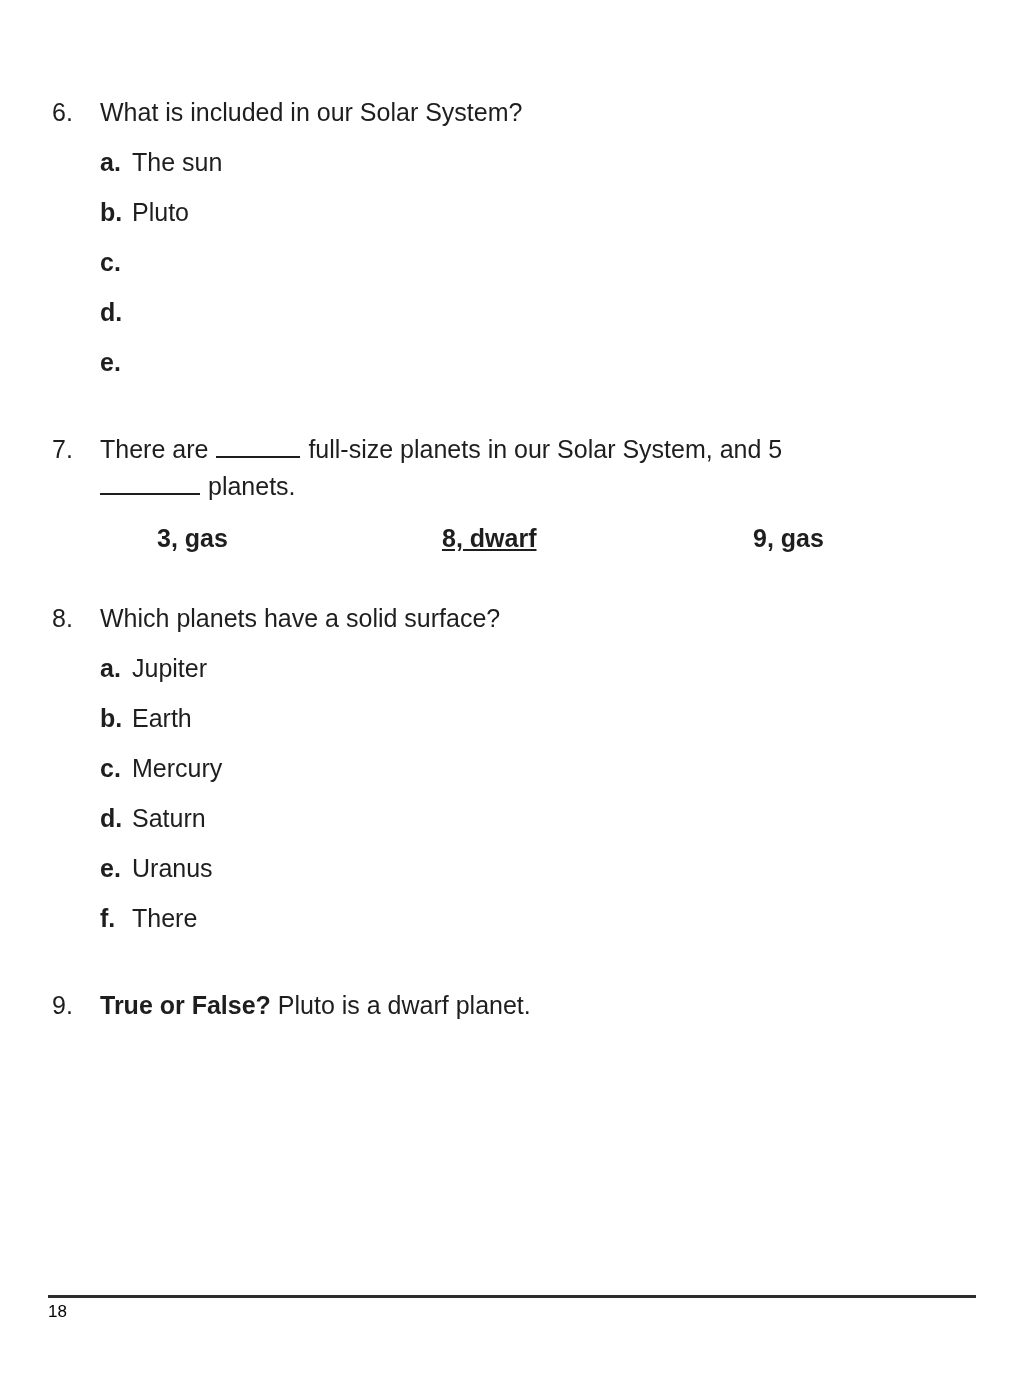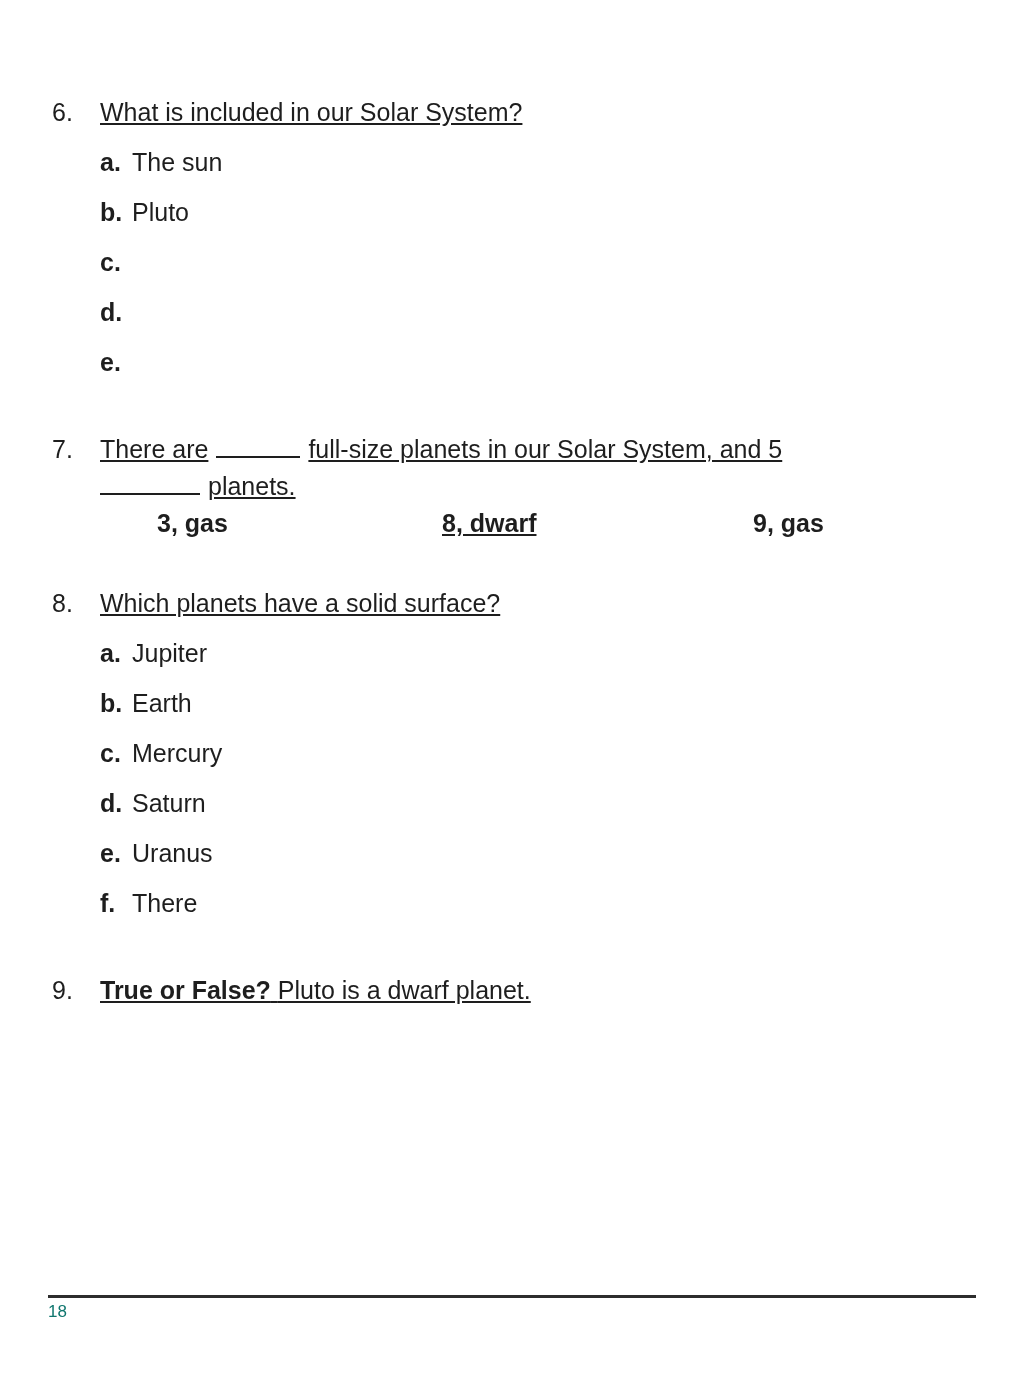--- a/index.html
+++ b/index.html
@@ -16,40 +16,41 @@
   }
   .content {
     position: absolute;
     top: 94px;
     left: 52px;
     right: 48px;
   }
   .question { display: block; }
   .qline { display: flex; line-height: 37px; }
   .qnum { width: 48px; flex-shrink: 0; }
-  .qbody { flex: 1; text-decoration: underline; }
+  .qbody { flex: 1; }
   .options { margin-left: 48px; }
   .option { display: flex; line-height: 37px; margin-top: 13px; }
   .olet { width: 32px; flex-shrink: 0; font-weight: 700; }
   .q7 { margin-top: 50px; }
   .q8 { margin-top: 43px; }
   .q9 { margin-top: 50px; }
   .blank {
     display: inline-block;
     border-bottom: 2px solid #1e1e1e;
     height: 1.05em;
     margin: 0 8px;
     vertical-align: baseline;
   }
   .blank1 { width: 84px; }
   .blank2 { width: 100px; margin-left: 0; }
   .choices-row {
     position: relative;
     height: 37px;
     line-height: 37px;
+    margin-top: 15px;
     font-weight: 700;
   }
   .choice { position: absolute; white-space: nowrap; }
   .choice-1 { left: 105px; }
   .choice-2 { left: 390px; text-decoration: underline; }
   .choice-3 { left: 701px; text-align: right; }
   .bold { font-weight: 700; margin-top: 28px; }
   .footer-rule {
     position: absolute;
     left: 48px;
@@ -61,21 +62,21 @@
   .footer-row {
     position: absolute;
     left: 48px;
     right: 48px;
     top: 1301px;
     display: flex;
     justify-content: space-between;
     align-items: center;
     font-size: 17px;
     line-height: 21px;
-    color: #0f766e;
+    color: #000000;
   }
 </style>
 </head>
 <body>
 
 <div class="page">
   <main class="content">
 
     <section class="question q6">
       <div class="qline">

